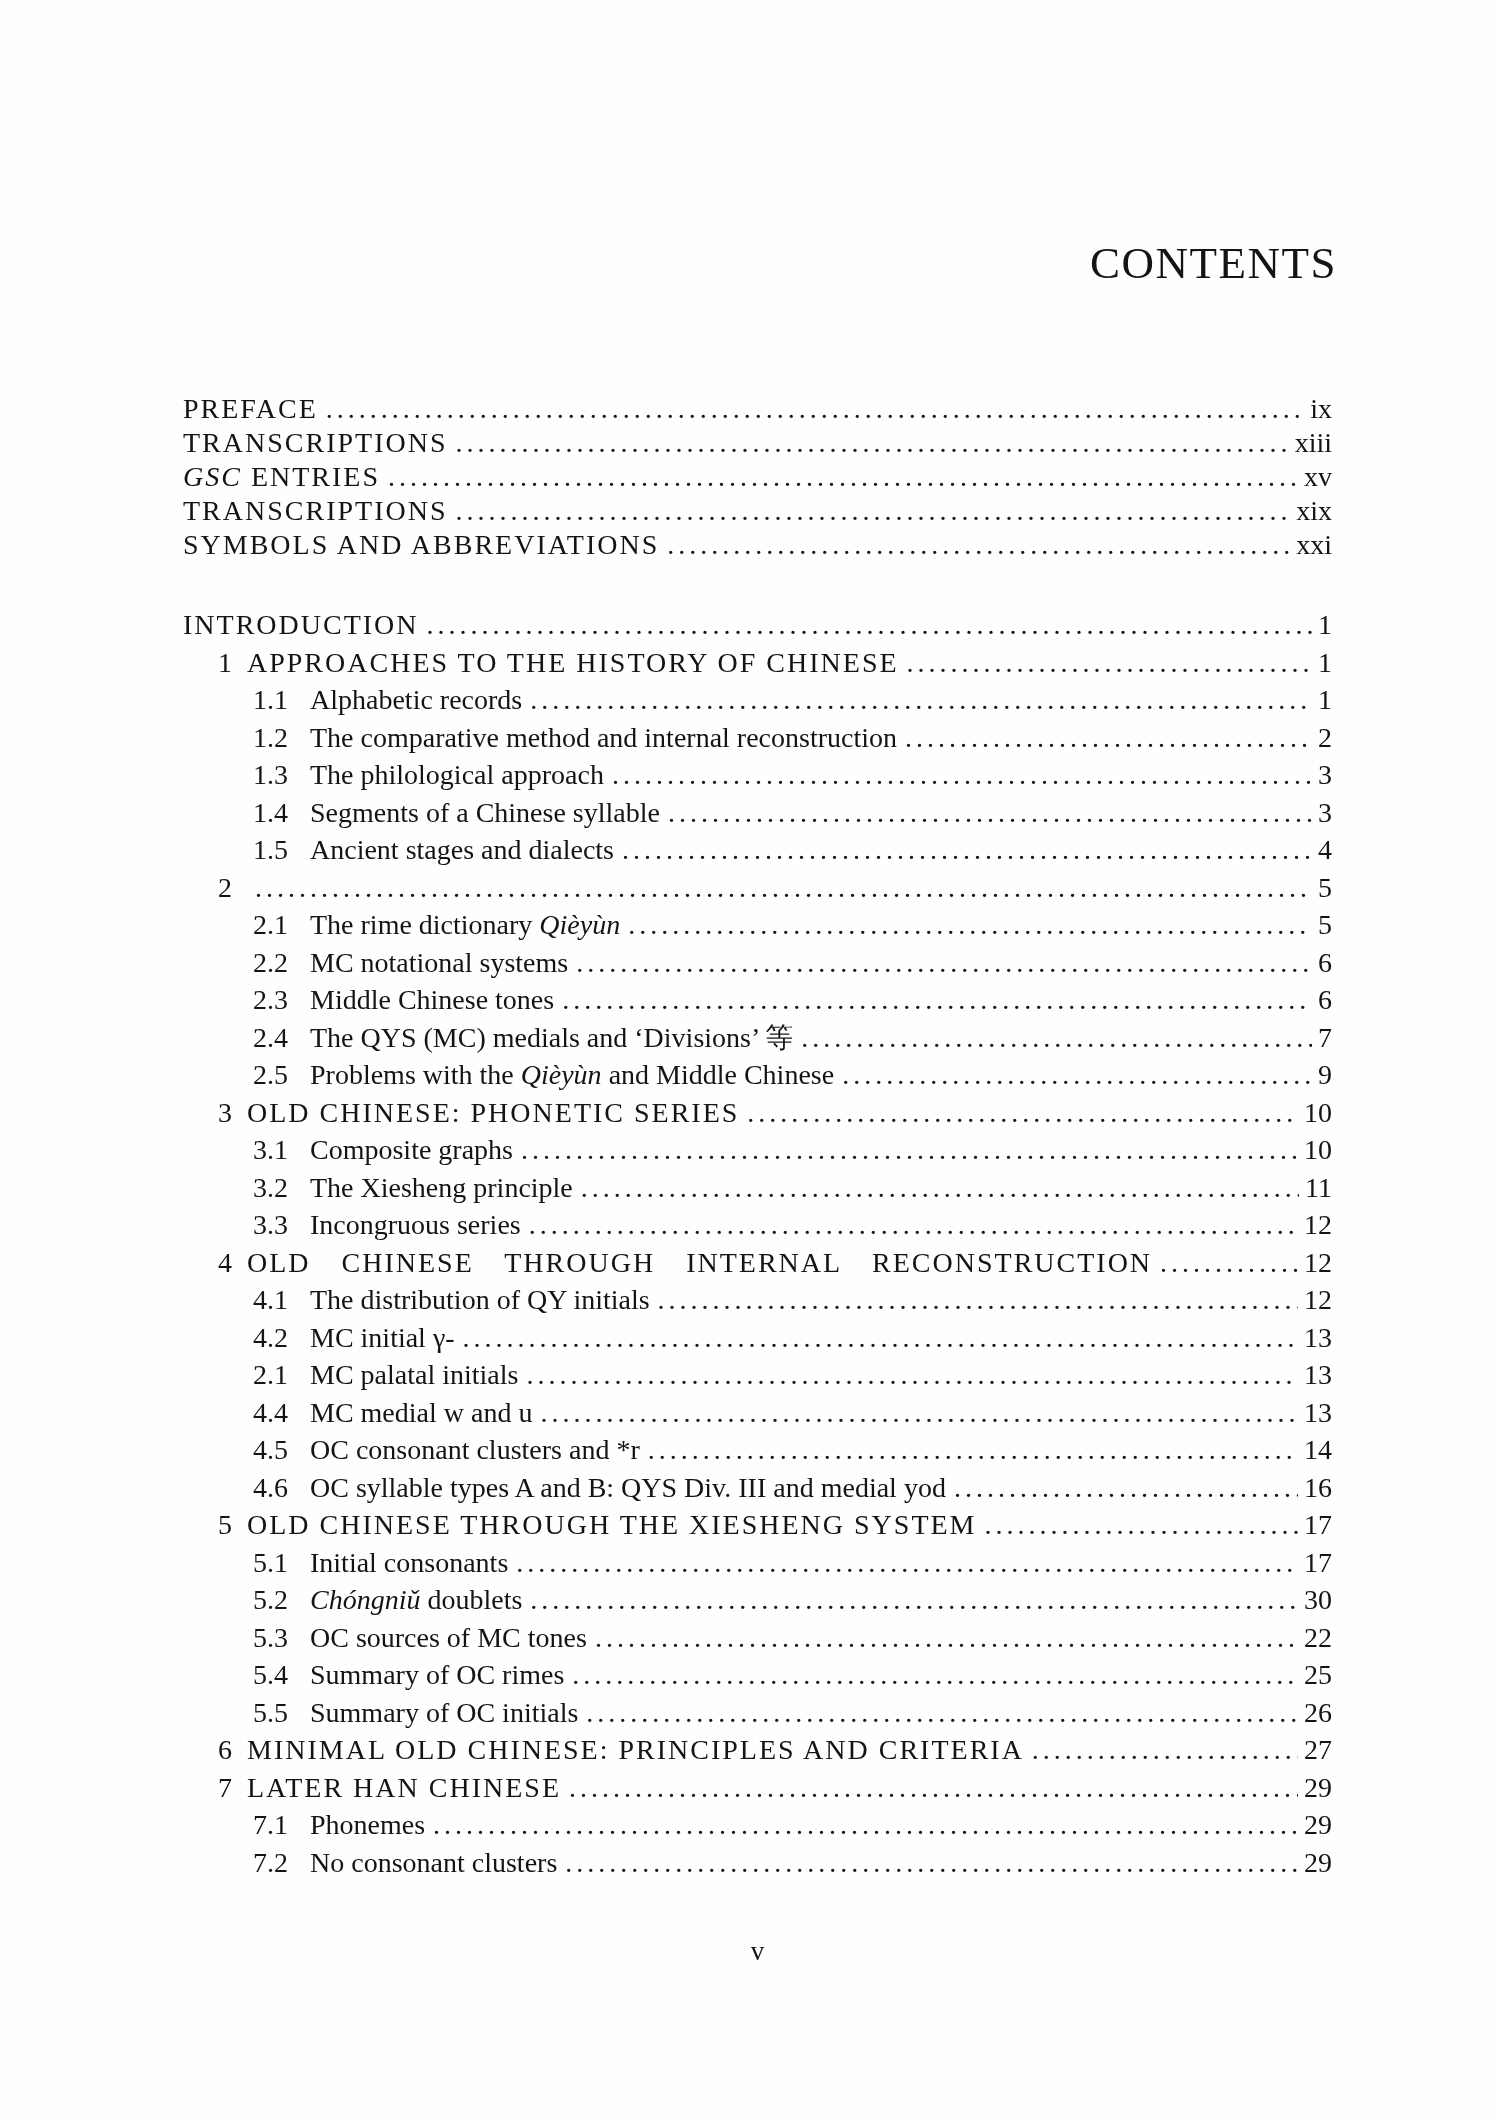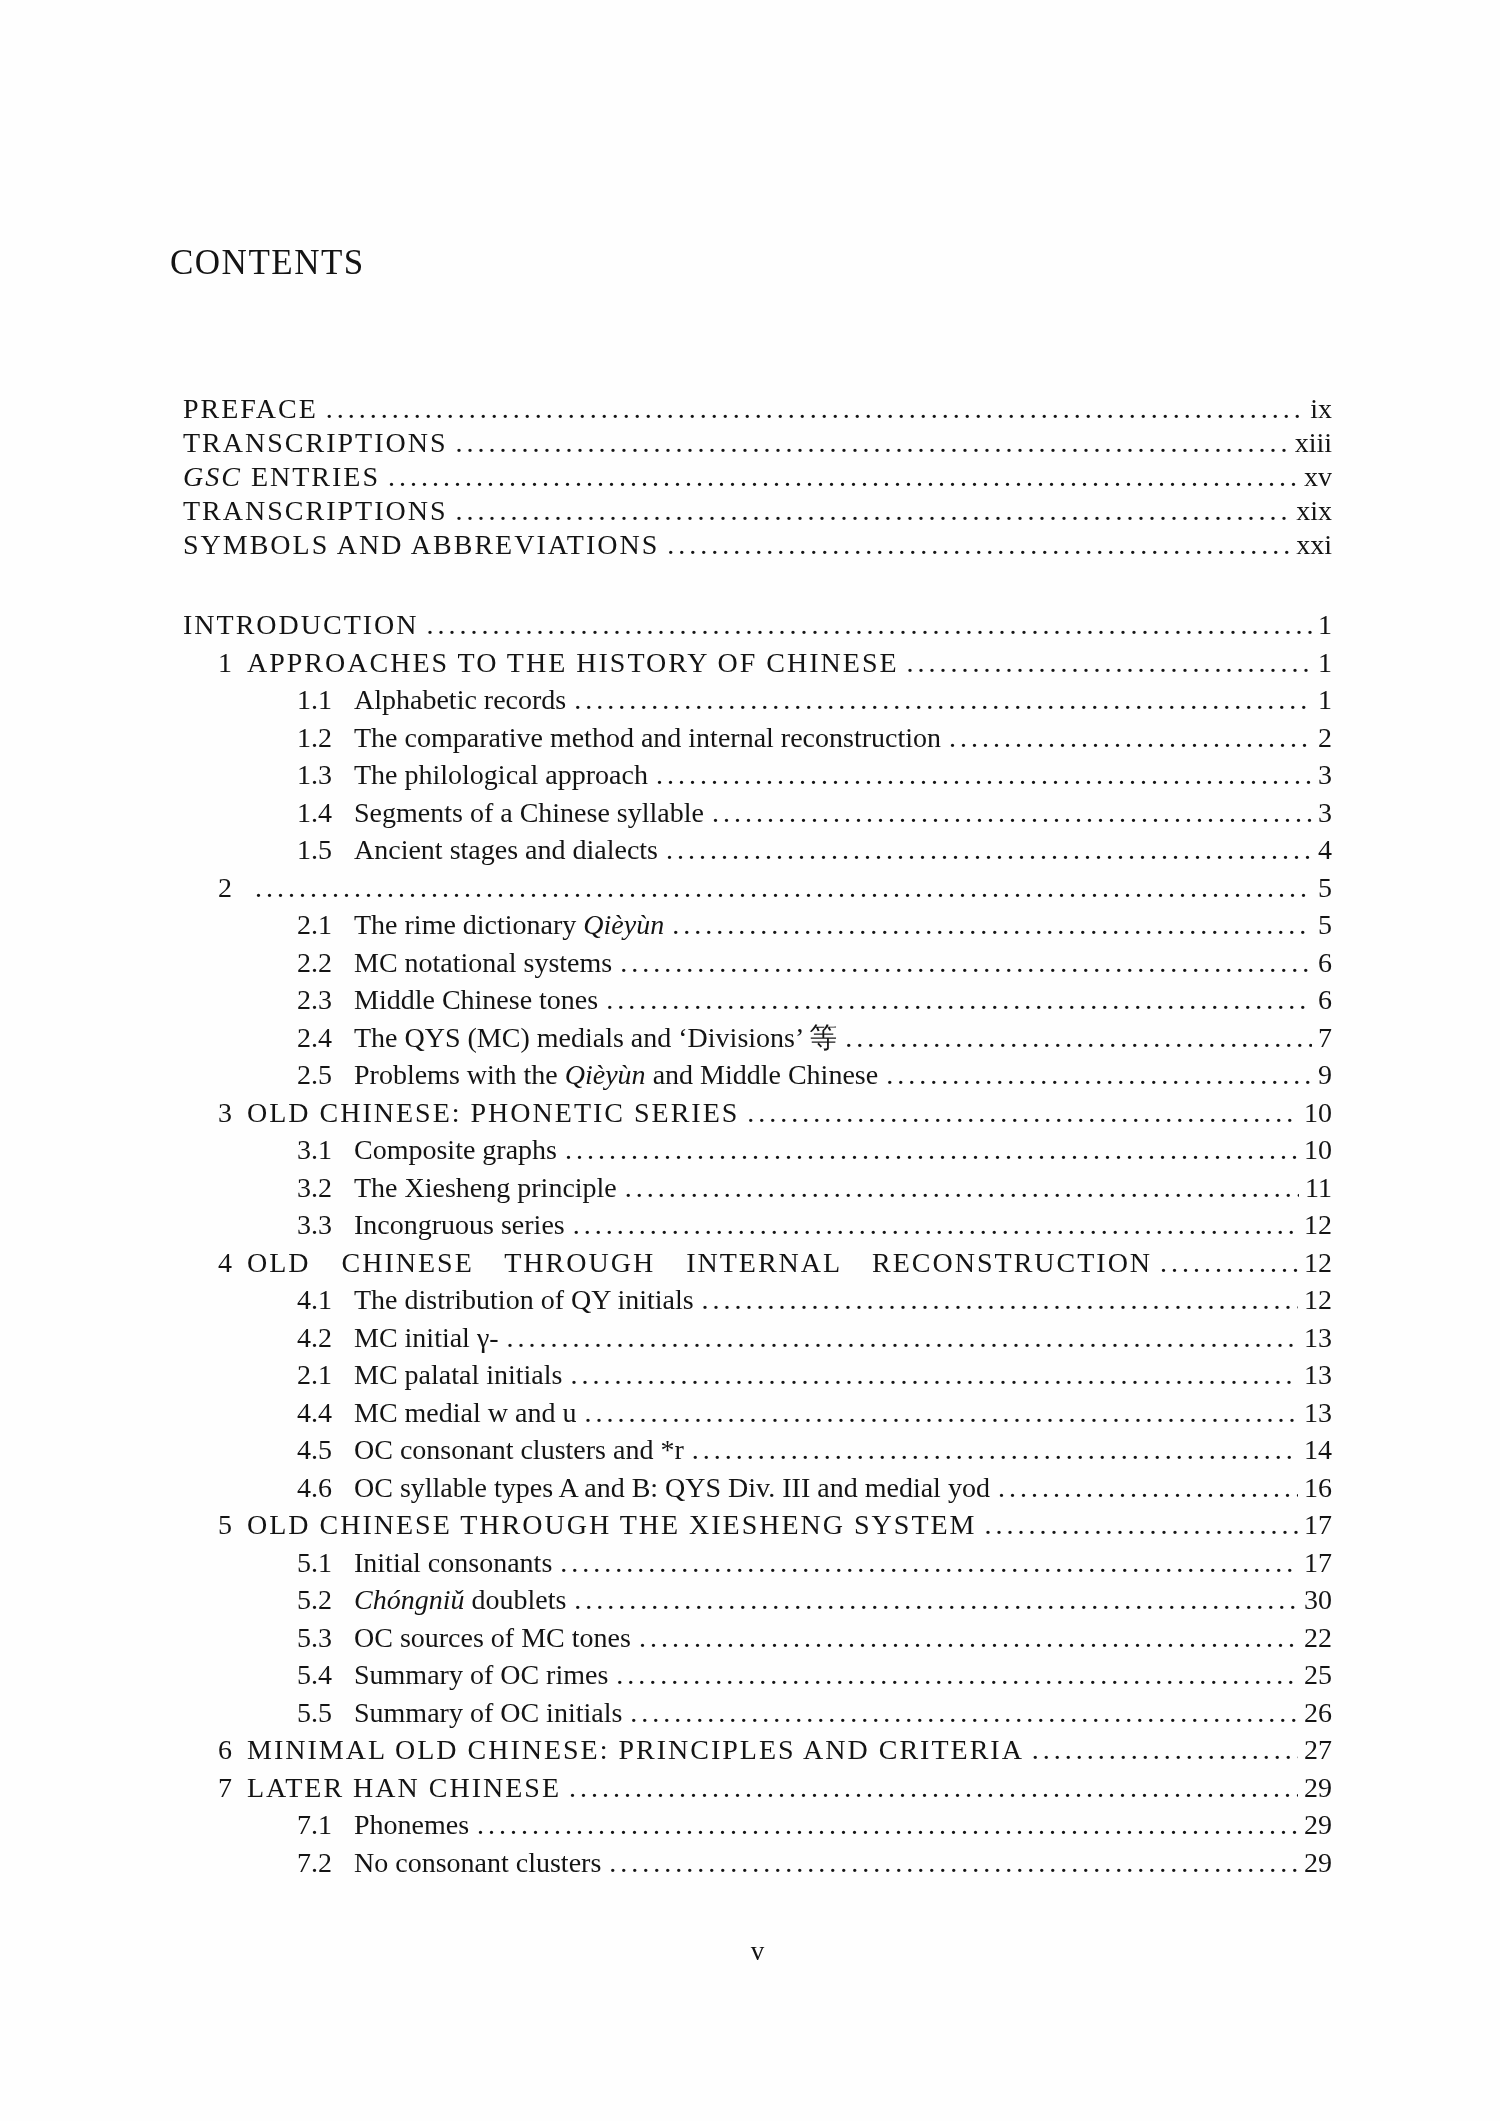--- a/index.html
+++ b/index.html
@@ -8,24 +8,24 @@
     width: 1500px;
     height: 2121px;
     background: #fefefe;
     font-family: "Liberation Serif", serif;
     color: #141414;
     overflow: hidden;
   }
   .title {
     position: absolute;
     top: 243px;
-    left: 170px;
+    left: 188px;
     width: 1149px;
-    text-align: left;
-    font-size: 35px;
+    text-align: right;
+    font-size: 45px;
     line-height: 40px;
     letter-spacing: 1.5px;
   }
   .front-list {
     position: absolute;
     top: 392px;
     left: 183px;
     width: 1149px;
   }
   .front-list .row { line-height: 34px; }
@@ -39,21 +39,21 @@
   .row {
     display: flex;
     align-items: baseline;
     font-size: 28px;
     justify-content: flex-end;
   }
   .row .num { flex: none; white-space: pre; }
   .row.lvl1 { padding-left: 35px; }
   .row.lvl1 .num { width: 29px; }
   .row.lvl2 { padding-left: 70px; }
-  .row.lvl2 .num { width: 57px; margin-left: 44px; }
+  .row.lvl2 .num { width: 57px; }
   .row .label { flex: none; white-space: pre; }
   .front-list .label, .row.lvl0 .label, .row.lvl1 .label { letter-spacing: 2px; }
   .row.spread .label { word-spacing: 22px; }
   .leader {
     flex: 1 1 auto;
     overflow: hidden;
     white-space: nowrap;
     letter-spacing: 4px;
     margin: 0 6px 0 8px;
   }

